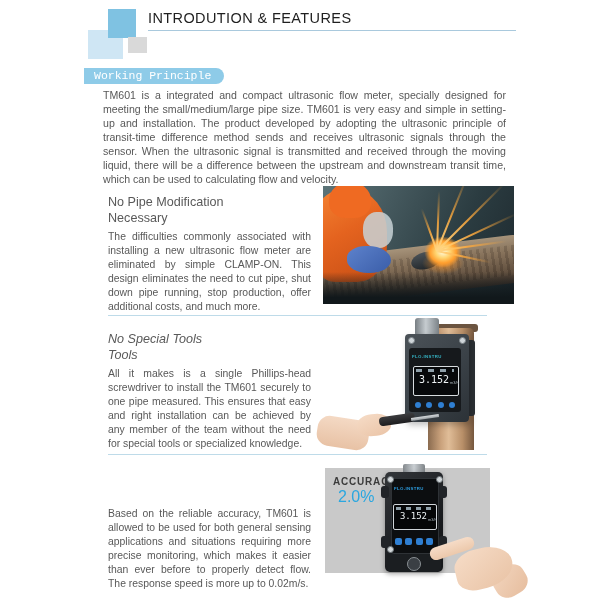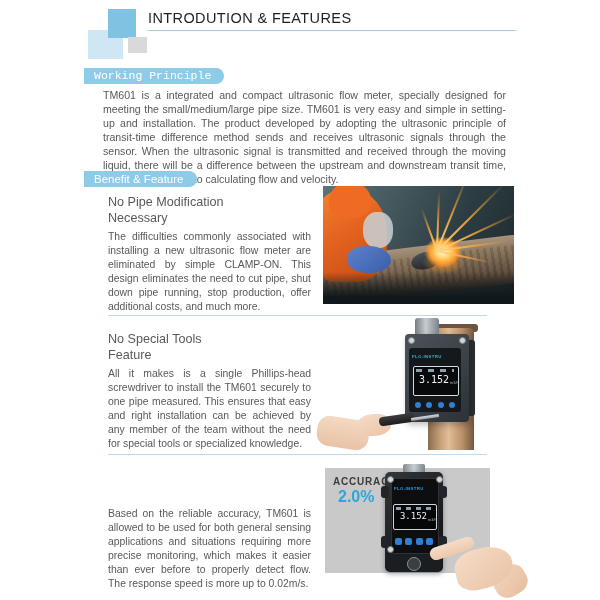--- a/index.html
+++ b/index.html
@@ -18,21 +18,21 @@
   .badge{left:84px;height:16px;line-height:16px;padding:0 13px 0 10px;background:#8ecbe8;
          color:#ffffff;font-size:11.5px;border-radius:0 9px 9px 0;white-space:nowrap;}
   .badge-wp{top:68px;font-family:Liberation Mono, monospace;}
   .badge-bf{top:171px;}
 
   
   .para{left:103px;top:88px;width:403px;font-size:10.6px;line-height:14px;text-align:justify;color:#585858;}
   .feat-heading{left:108px;font-size:12.6px;line-height:16px;color:#595959;}
   .feat-body{left:108px;width:203px;font-size:10.4px;line-height:14px;text-align:justify;color:#585858;}
   .fh1{top:194px;} .fb1{top:230px;}
-  .fh2{top:331px;} .fb2{top:367px;}
+  .fh2{top:331px;font-style:italic;} .fb2{top:367px;}
   .fh3{top:467px;} .fb3{top:507px;}
 
   .divider{left:108px;width:379px;height:1px;background:#bedbe9;}
   .div1{top:315px;} .div2{top:454px;}
 
   
   .img1{left:323px;top:186px;width:191px;height:118px;overflow:hidden;
         background:linear-gradient(115deg,#5c7478 0%,#45595e 30%,#2b3c41 65%,#1d282d 100%);}
   .img1 .floor{left:0;top:86px;width:191px;height:32px;background:linear-gradient(180deg,rgba(10,15,18,0) 0%,#11181b 80%);}
   .img1 .worker{left:-10px;top:4px;width:74px;height:92px;border-radius:38% 46% 40% 30%;
@@ -83,21 +83,21 @@
         background:linear-gradient(160deg,#f6dcc7,#eac4a7);}
   .img2 .sd-handle{left:56px;top:97px;width:36px;height:9px;border-radius:4px;transform:rotate(-8deg);
         background:linear-gradient(180deg,#3c3c3e,#1d1d1f);}
   .img2 .sd-shaft{left:88px;top:98px;width:28px;height:3px;transform:rotate(-8deg);
         background:linear-gradient(180deg,#d7dbde,#9aa0a4);}
 
   
   .img3{left:325px;top:462px;width:195px;height:138px;}
   .img3 .graybg{left:0;top:6px;width:165px;height:105px;background:#c9c9c9;}
   .img3 .acc-label{left:8px;top:14px;font-size:10px;font-weight:bold;letter-spacing:.8px;color:#3c3c3c;}
-  .img3 .acc-value{left:13px;top:26px;font-size:16px;font-weight:bold;color:#2aa7e0;}
+  .img3 .acc-value{left:13px;top:26px;font-size:16px;font-weight:normal;color:#2aa7e0;}
   .img3 .dev-body{left:60px;top:10px;width:58px;height:100px;border-radius:5px;
         background:linear-gradient(135deg,#33363a,#17191c 70%);box-shadow:0 2px 5px rgba(0,0,0,.35);}
   .img3 .dev-top{left:78px;top:2px;width:22px;height:10px;background:linear-gradient(90deg,#84898d,#c9ced2 50%,#7e8387);border-radius:2px;}
   .img3 .ear{width:8px;height:12px;border-radius:3px;background:#212428;}
   .img3 .screw{width:5px;height:5px;border-radius:50%;background:#d2d7da;border:1px solid #6d7478;}
   .img3 .dev-face{left:66px;top:16px;width:46px;height:74px;border-radius:3px;background:#0c0e10;border:1px solid #2e3236;}
   .img3 .brand3{left:69px;top:24px;font-size:6px;transform:scale(.72);transform-origin:0 0;
         color:#2d9fe2;letter-spacing:.5px;font-weight:bold;white-space:nowrap;}
   .img3 .screen{left:68px;top:42px;width:42px;height:24px;background:#050607;border:1px solid #cfd4d8;border-radius:2px;}
   .img3 .scr-top{left:71px;top:45px;width:36px;height:3px;
@@ -123,21 +123,20 @@
 
   <div class="abs deco-light"></div>
   <div class="abs deco-blue"></div>
   <div class="abs deco-gray"></div>
   <div class="abs page-title">INTRODUTION &amp; FEATURES</div>
   <div class="abs header-rule"></div>
 
   <div class="abs badge badge-wp">Working Principle</div>
   <div class="abs para">TM601 is a integrated and compact ultrasonic flow meter, specially designed for meeting the small/medium/large pipe size. TM601 is very easy and simple in setting-up and installation. The product developed by adopting the ultrasonic principle of transit-time difference method sends and receives ultrasonic signals through the sensor. When the ultrasonic signal is transmitted and received through the moving liquid, there will be a difference between the upstream and downstream transit time, which can be used to calculating flow and velocity.</div>
 
-  <div class="abs badge badge-bf">Benefit &amp; Feature</div>
 
   <div class="abs feat-heading fh1">
     <div>No Pipe Modification</div>
     <div>Necessary</div>
   </div>
   <div class="abs feat-body fb1">The difficulties commonly associated with installing a new ultrasonic flow meter are eliminated by simple CLAMP-ON. This design eliminates the need to cut pipe, shut down pipe running, stop production, offer additional costs, and much more.</div>
 
   <div class="abs img1">
     <div class="abs pipe"></div>
     <div class="abs pipe-tex"></div>
@@ -155,21 +154,21 @@
     <div class="abs streak" style="left:114px;top:64px;transform:rotate(12deg);width:55px;"></div>
     <div class="abs streak" style="left:114px;top:64px;transform:rotate(-88deg);width:60px;"></div>
     <div class="abs streak" style="left:114px;top:64px;transform:rotate(-110deg);width:45px;"></div>
     <div class="abs floor"></div>
   </div>
 
   <div class="abs divider div1"></div>
 
   <div class="abs feat-heading fh2">
     <div>No Special Tools</div>
-    <div>Feature</div>
+    <div>Tools</div>
   </div>
   <div class="abs feat-body fb2">All it makes is a single Phillips-head screwdriver to install the TM601 securely to one pipe measured. This ensures that easy and right installation can be achieved by any member of the team without the need for special tools or specialized knowledge.</div>
 
   <div class="abs img2">
     <div class="abs flange"></div>
     <div class="abs pipe"></div>
     <div class="abs connector"></div>
     <div class="abs dev-clamp"></div>
     <div class="abs dev-body"></div>
     <div class="abs dev-face"></div>

